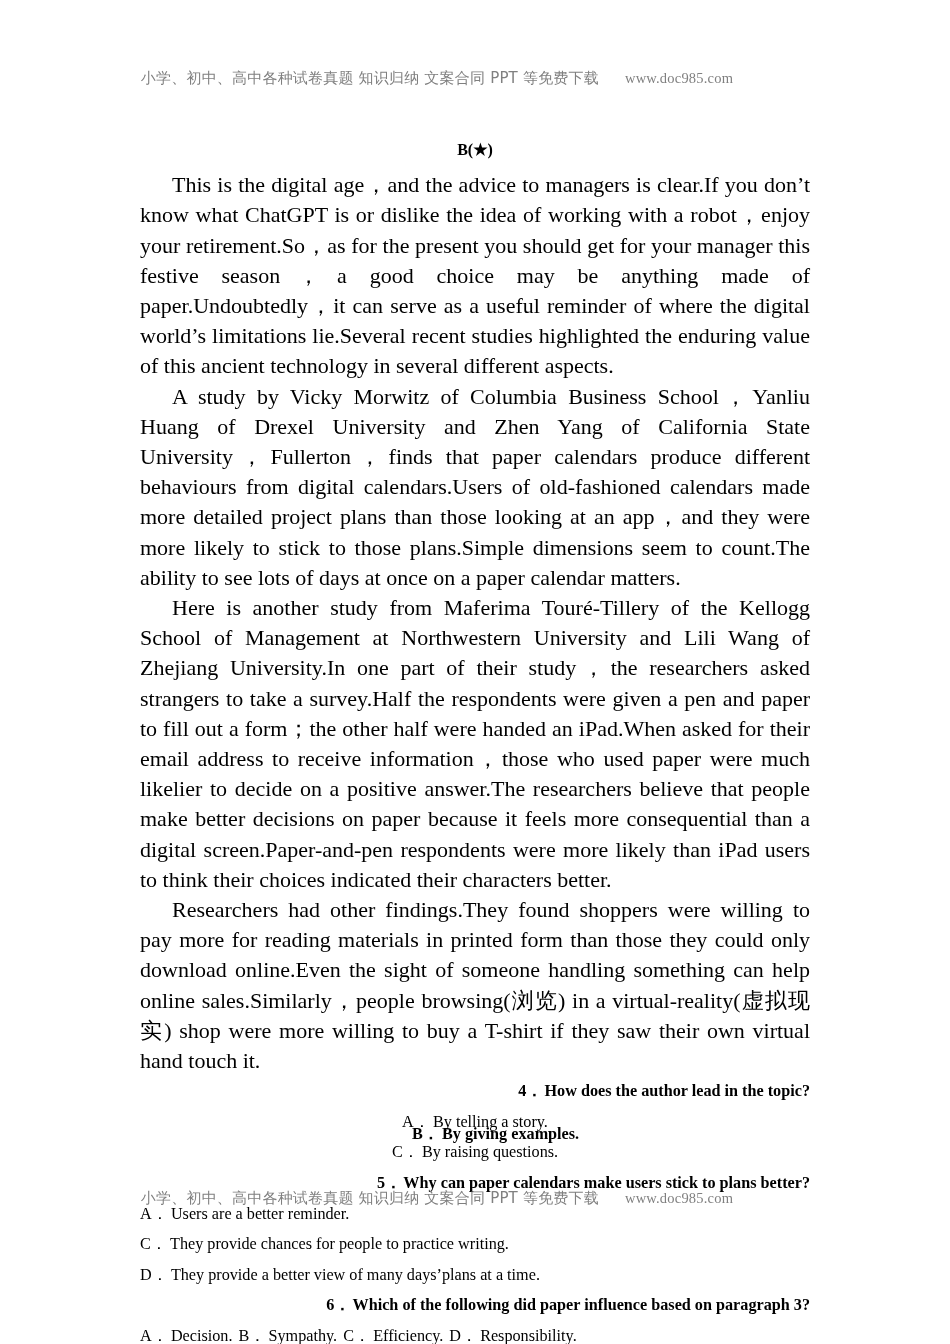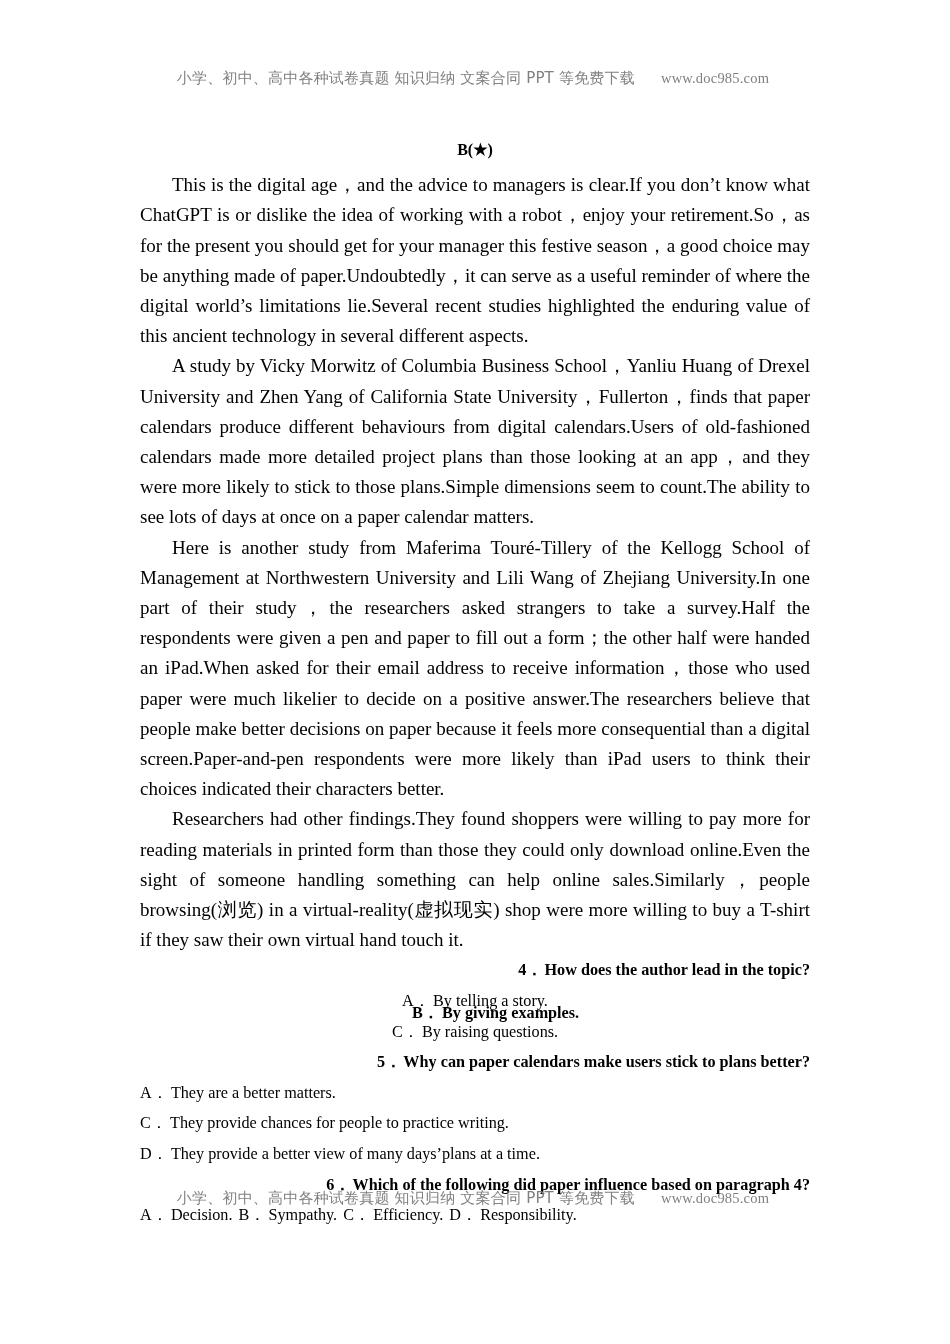--- a/index.html
+++ b/index.html
@@ -26,21 +26,20 @@
   
   .watermark {
     position: absolute;
     left: 0;
     width: 874px;
     text-align: center;
     color: #808080;
     font-size: 14.5px;
     letter-spacing: 0.2px;
     white-space: nowrap;
-    padding-left: 36px;
   }
   .watermark-head { top: 69px; }
   .watermark-foot { top: 1189px; }
   .watermark .wm-site {
     margin-left: 26px;
     font-family: "Liberation Serif", "DejaVu Serif", serif;
   }
 
   
   .content {
@@ -56,21 +55,21 @@
     font-size: 16px;
     margin: 0 0 11px 0;
     line-height: 1.2;
   }
 
   p.para {
     margin: 0;
     text-align: justify;
     text-justify: inter-word;
     text-indent: 32px;
-    font-size: 19px;
+    font-size: 22px;
     line-height: 30.2px;
     -webkit-hyphens: none;
     hyphens: none;
   }
 
   
   .question {
     margin: 0;
     font-weight: bold;
     font-size: 16.2px;
@@ -146,27 +145,27 @@
       </div>
       <div class="opt-row">
         <span><span class="opt-letter">C．</span><span>By raising questions.</span></span>
       </div>
     </div>
 
     <div class="question">
       <span class="qnum">5．</span><span>Why can paper calendars make users stick to plans better?</span>
     </div>
     <div>
-      <div class="opt"><span class="opt-letter">A．</span><span>They are a better matters.</span></div>
+      <div class="opt"><span class="opt-letter">A．</span><span>Users are a better reminder.</span></div>
       <div class="opt"><span class="opt-letter">C．</span><span>They provide chances for people to practice writing.</span></div>
       <div class="opt"><span class="opt-letter">D．</span><span>They provide a better view of many days’plans at a time.</span></div>
     </div>
 
     <div class="question">
-      <span class="qnum">6．</span><span>Which of the following did paper influence based on paragraph 4?</span>
+      <span class="qnum">6．</span><span>Which of the following did paper influence based on paragraph 3?</span>
     </div>
     <div class="opt-inline">
       <span class="seg"><span class="opt-letter">A．</span><span>Decision.</span></span><span class="seg"><span class="opt-letter">B．</span><span>Sympathy.</span></span><span class="seg"><span class="opt-letter">C．</span><span>Efficiency.</span></span><span class="seg"><span class="opt-letter">D．</span><span>Responsibility.</span></span>
     </div>
 
   </div>
 
   <div class="watermark watermark-foot">
     <span class="cjk">小学、初中、高中各种试卷真题  知识归纳  文案合同  PPT 等免费下载</span><span class="wm-site">www.doc985.com</span>
   </div>

